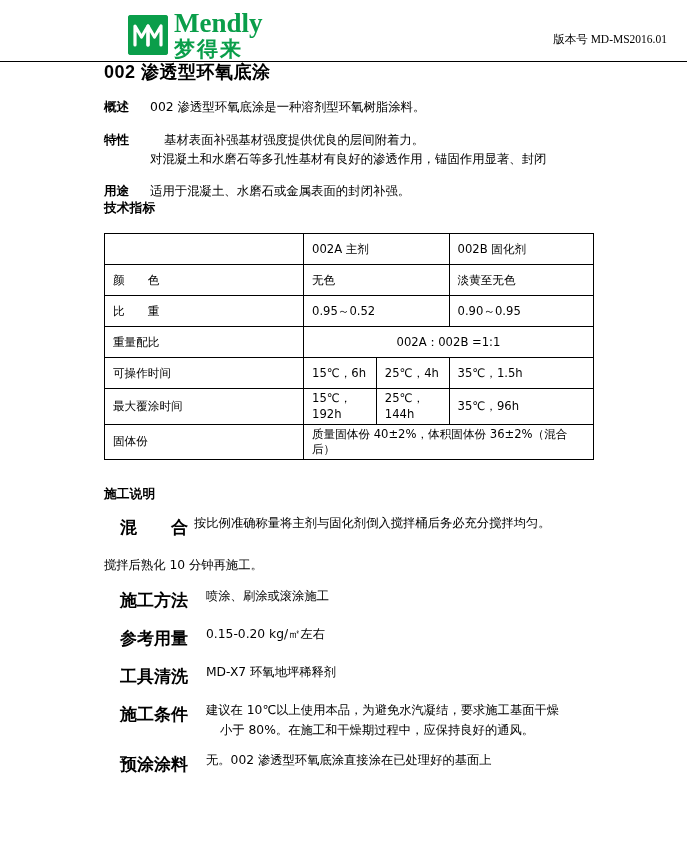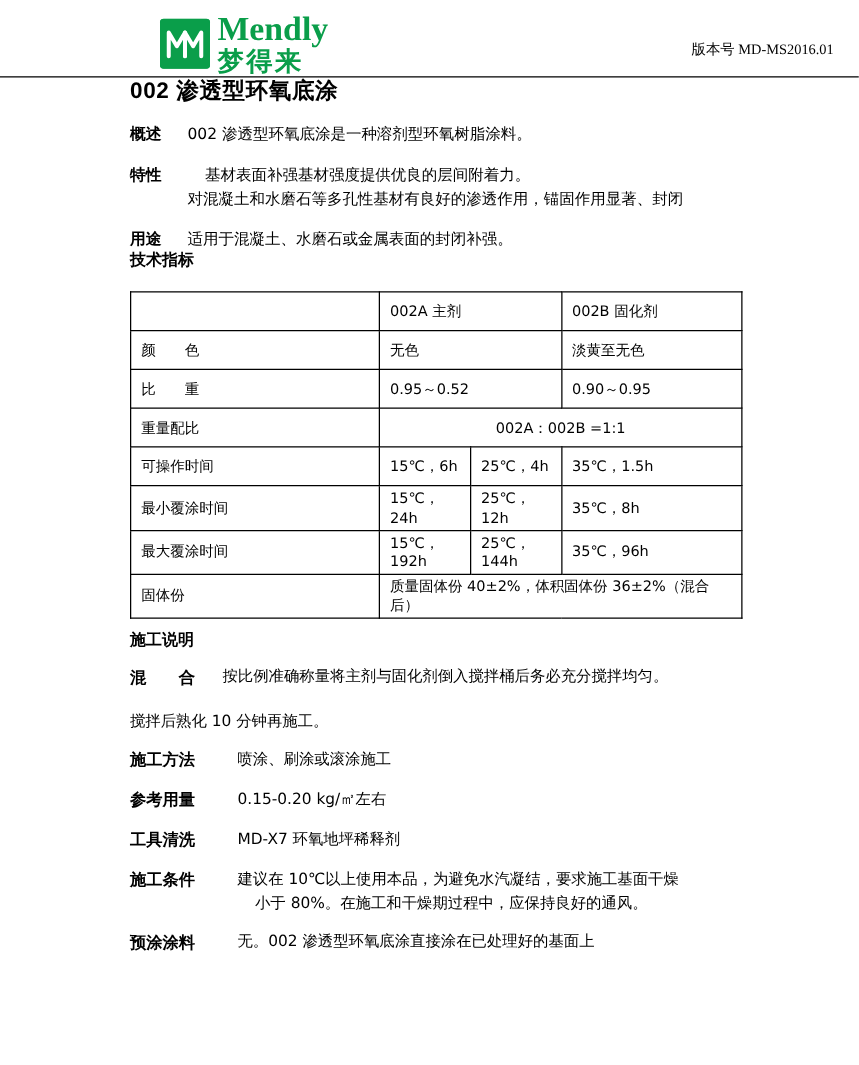--- a/index.html
+++ b/index.html
@@ -137,35 +137,36 @@
   table.spec td.c1 { width: 158px; }
   table.spec td.c2 { width: 111px; }
   table.spec td.c3 { width: 111px; }
   table.spec td.c4 { width: 110px; }
 
   
   .constr-head {
     font-family: "DejaVu Sans", sans-serif;
     font-weight: bold;
     font-size: 12.8px;
-    margin-top: 9px;
+    margin-top: 26px;
   }
   .c-row {
     display: flex;
     align-items: flex-start;
     margin-top: 11px;
     font-size: 12.4px;
     line-height: 1.6;
   }
   .c-label {
     font-family: Liberation Sans, sans-serif;
     font-weight: bold;
     flex: 0 0 74px;
     width: 74px;
-    font-size: 13px;
+    font-size: 17px;
+    margin-left: 16px;
   }
   .c-val {
     font-family: "DejaVu Sans", sans-serif;
     font-size: 12.3px;
     flex: 1;
   }
   .c-val.pad12 { padding-left: 12px; }
   .c-cont {
     font-family: "DejaVu Sans", sans-serif;
     font-size: 12.3px;
@@ -241,26 +242,20 @@
           <td class="c1">重量配比</td>
           <td colspan="3" style="text-align:center">002A：002B =1:1</td>
         </tr>
         <tr>
           <td class="c1">可操作时间</td>
           <td class="c2">15℃，6h</td>
           <td class="c3">25℃，4h</td>
           <td class="c4">35℃，1.5h</td>
         </tr>
         <tr>
-          <td class="c1">最小覆涂时间</td>
-          <td class="c2">15℃，24h</td>
-          <td class="c3">25℃，12h</td>
-          <td class="c4">35℃，8h</td>
-        </tr>
-        <tr>
           <td class="c1">最大覆涂时间</td>
           <td class="c2">15℃，192h</td>
           <td class="c3">25℃，144h</td>
           <td class="c4">35℃，96h</td>
         </tr>
         <tr>
           <td class="c1">固体份</td>
           <td colspan="3">质量固体份 40±2%，体积固体份 36±2%（混合后）</td>
         </tr>
       </tbody>

